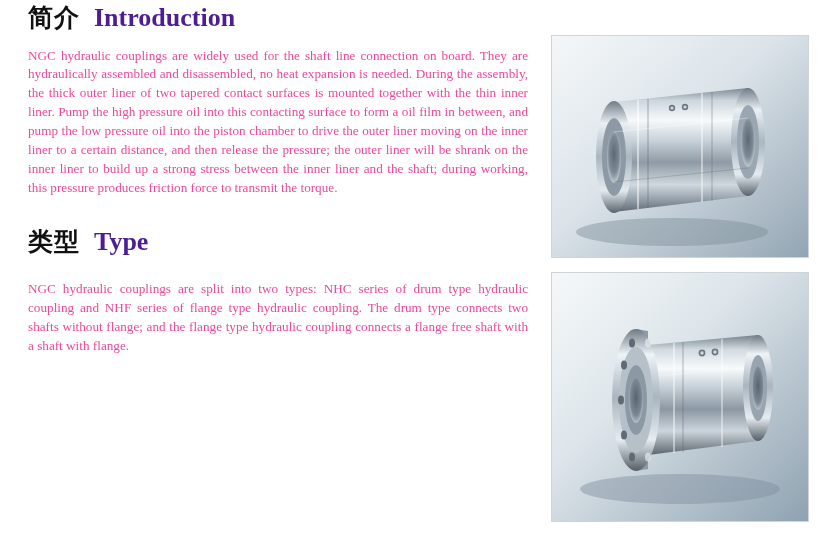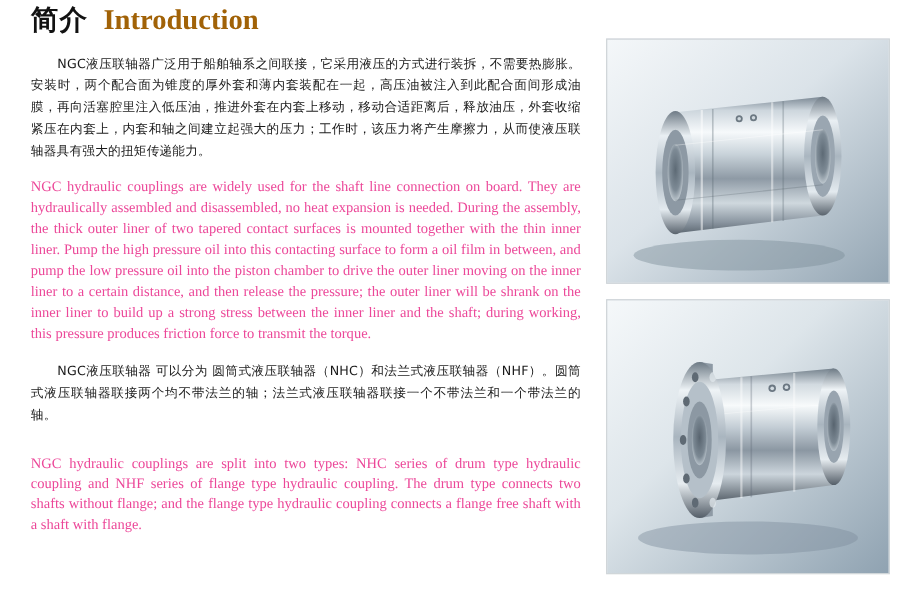--- a/index.html
+++ b/index.html
@@ -38,21 +38,21 @@
     font-size: 25px;
     letter-spacing: 1px;
     color: #111111;
     line-height: 1.1;
   }
   .head-en {
     font-family: "Liberation Serif", serif;
     font-weight: bold;
     font-style: normal;
     font-size: 26px;
-    color: #a16207;
+    color: #4c1d95;
     line-height: 1.1;
   }
   .para-cn {
     font-family: "DejaVu Sans", sans-serif;
     font-size: 11.5px;
     line-height: 1.72;
     color: #1a1a1a;
     text-align: justify;
     margin: 0;
     letter-spacing: 0.2px;
@@ -101,26 +101,28 @@
 
 <div class="page">
 
   <div class="text-col">
 
     <div class="section-head" id="intro-head">
       <span class="head-cn">简介</span>
       <span class="head-en">Introduction</span>
     </div>
 
-    <p class="para-cn indent" id="intro-cn">NGC液压联轴器广泛用于船舶轴系之间联接，它采用液压的方式进行装拆，不需要热膨胀。安装时，两个配合面为锥度的厚外套和薄内套装配在一起，高压油被注入到此配合面间形成油膜，再向活塞腔里注入低压油，推进外套在内套上移动，移动合适距离后，释放油压，外套收缩紧压在内套上，内套和轴之间建立起强大的压力；工作时，该压力将产生摩擦力，从而使液压联轴器具有强大的扭矩传递能力。</p>
 
     <p class="para-en" id="intro-en">NGC hydraulic couplings are widely used for the shaft line connection on board. They are hydraulically assembled and disassembled, no heat expansion is needed. During the assembly, the thick outer liner of two tapered contact surfaces is mounted together with the thin inner liner. Pump the high pressure oil into this contacting surface to form a oil film in between, and pump the low pressure oil into the piston chamber to drive the outer liner moving on the inner liner to a certain distance, and then release the pressure; the outer liner will be shrank on the inner liner to build up a strong stress between the inner liner and the shaft; during working, this pressure produces friction force to transmit the torque.</p>
 
-
-    <p class="para-cn indent" id="type-cn">NGC液压联轴器 可以分为 圆筒式液压联轴器（NHC）和法兰式液压联轴器（NHF）。圆筒式液压联轴器联接两个均不带法兰的轴；法兰式液压联轴器联接一个不带法兰和一个带法兰的轴。</p>
+    <div class="section-head" id="type-head">
+      <span class="head-cn">类型</span>
+      <span class="head-en">Type</span>
+    </div>
+
 
     <p class="para-en" id="type-en">NGC hydraulic couplings are split into two types: NHC series of drum type hydraulic coupling and NHF series of flange type hydraulic coupling. The drum type connects two shafts without flange; and the flange type hydraulic coupling connects a flange free shaft with a shaft with flange.</p>
 
   </div>
 
   <div class="photo" id="photo-drum">
     <svg viewBox="0 0 256 221" preserveAspectRatio="none">
       <defs>
         <linearGradient id="bg1" x1="0" y1="0" x2="1" y2="1">
           <stop offset="0%" stop-color="#f4f7f9"></stop>

